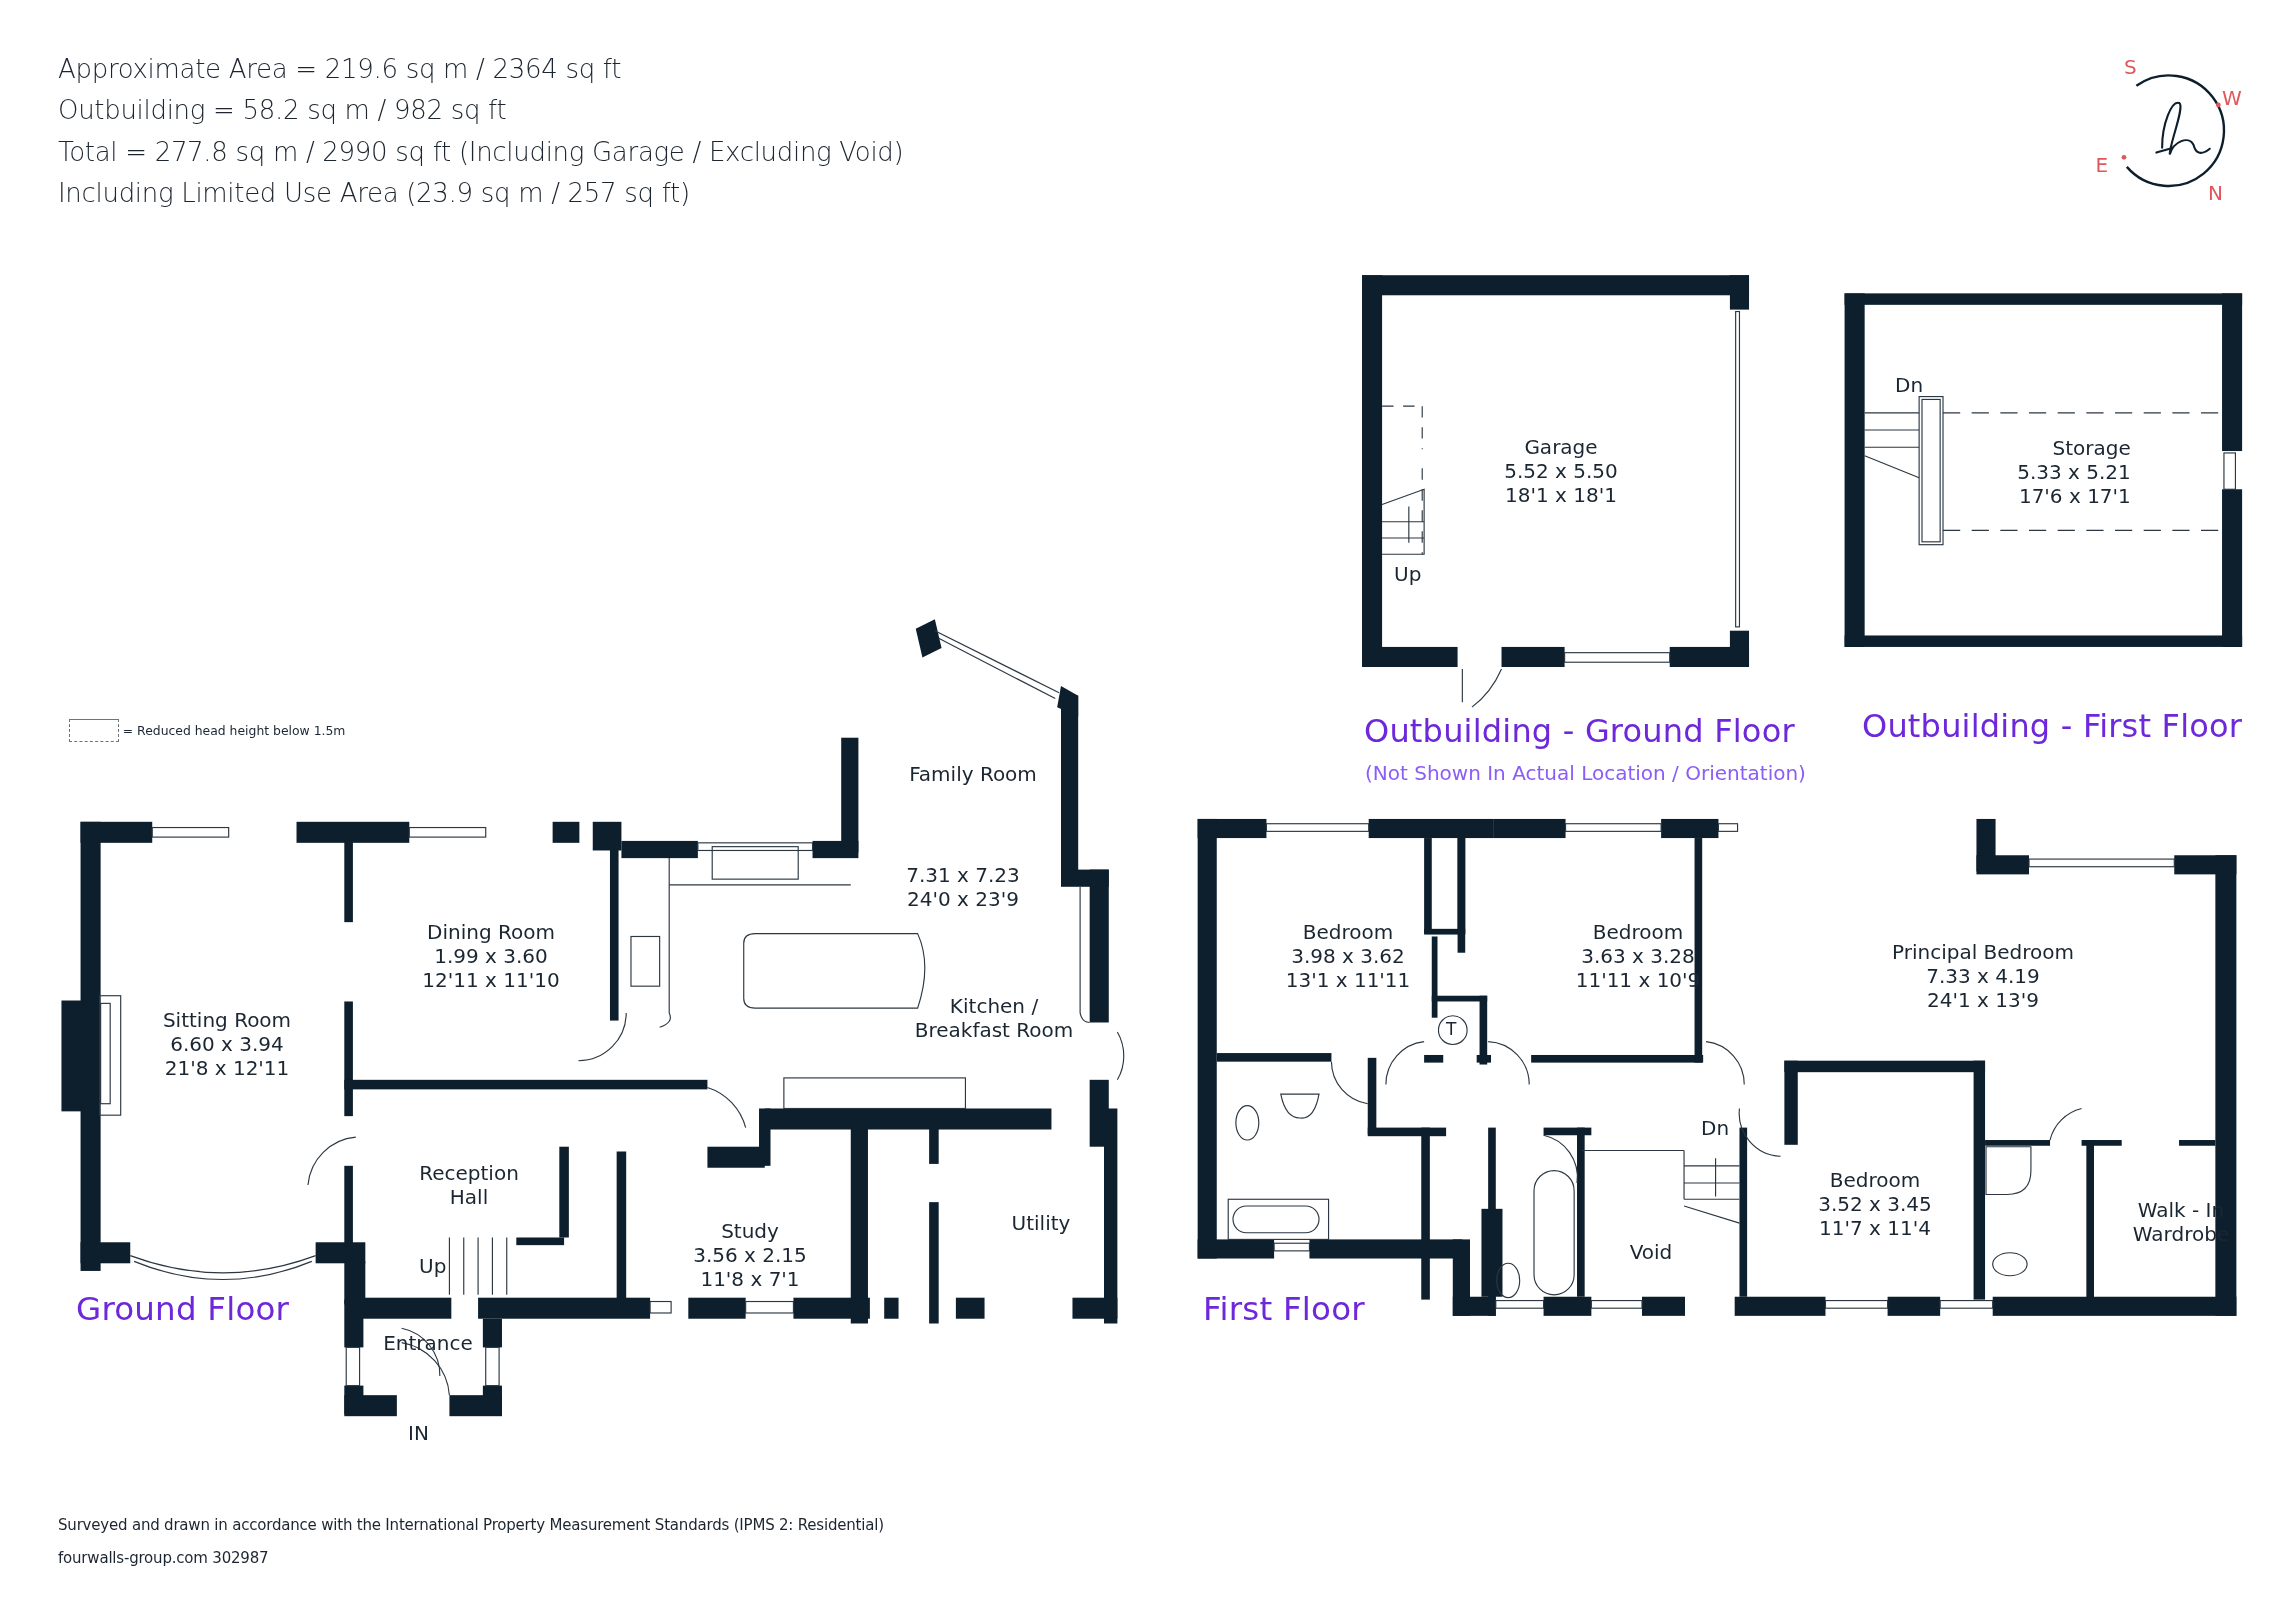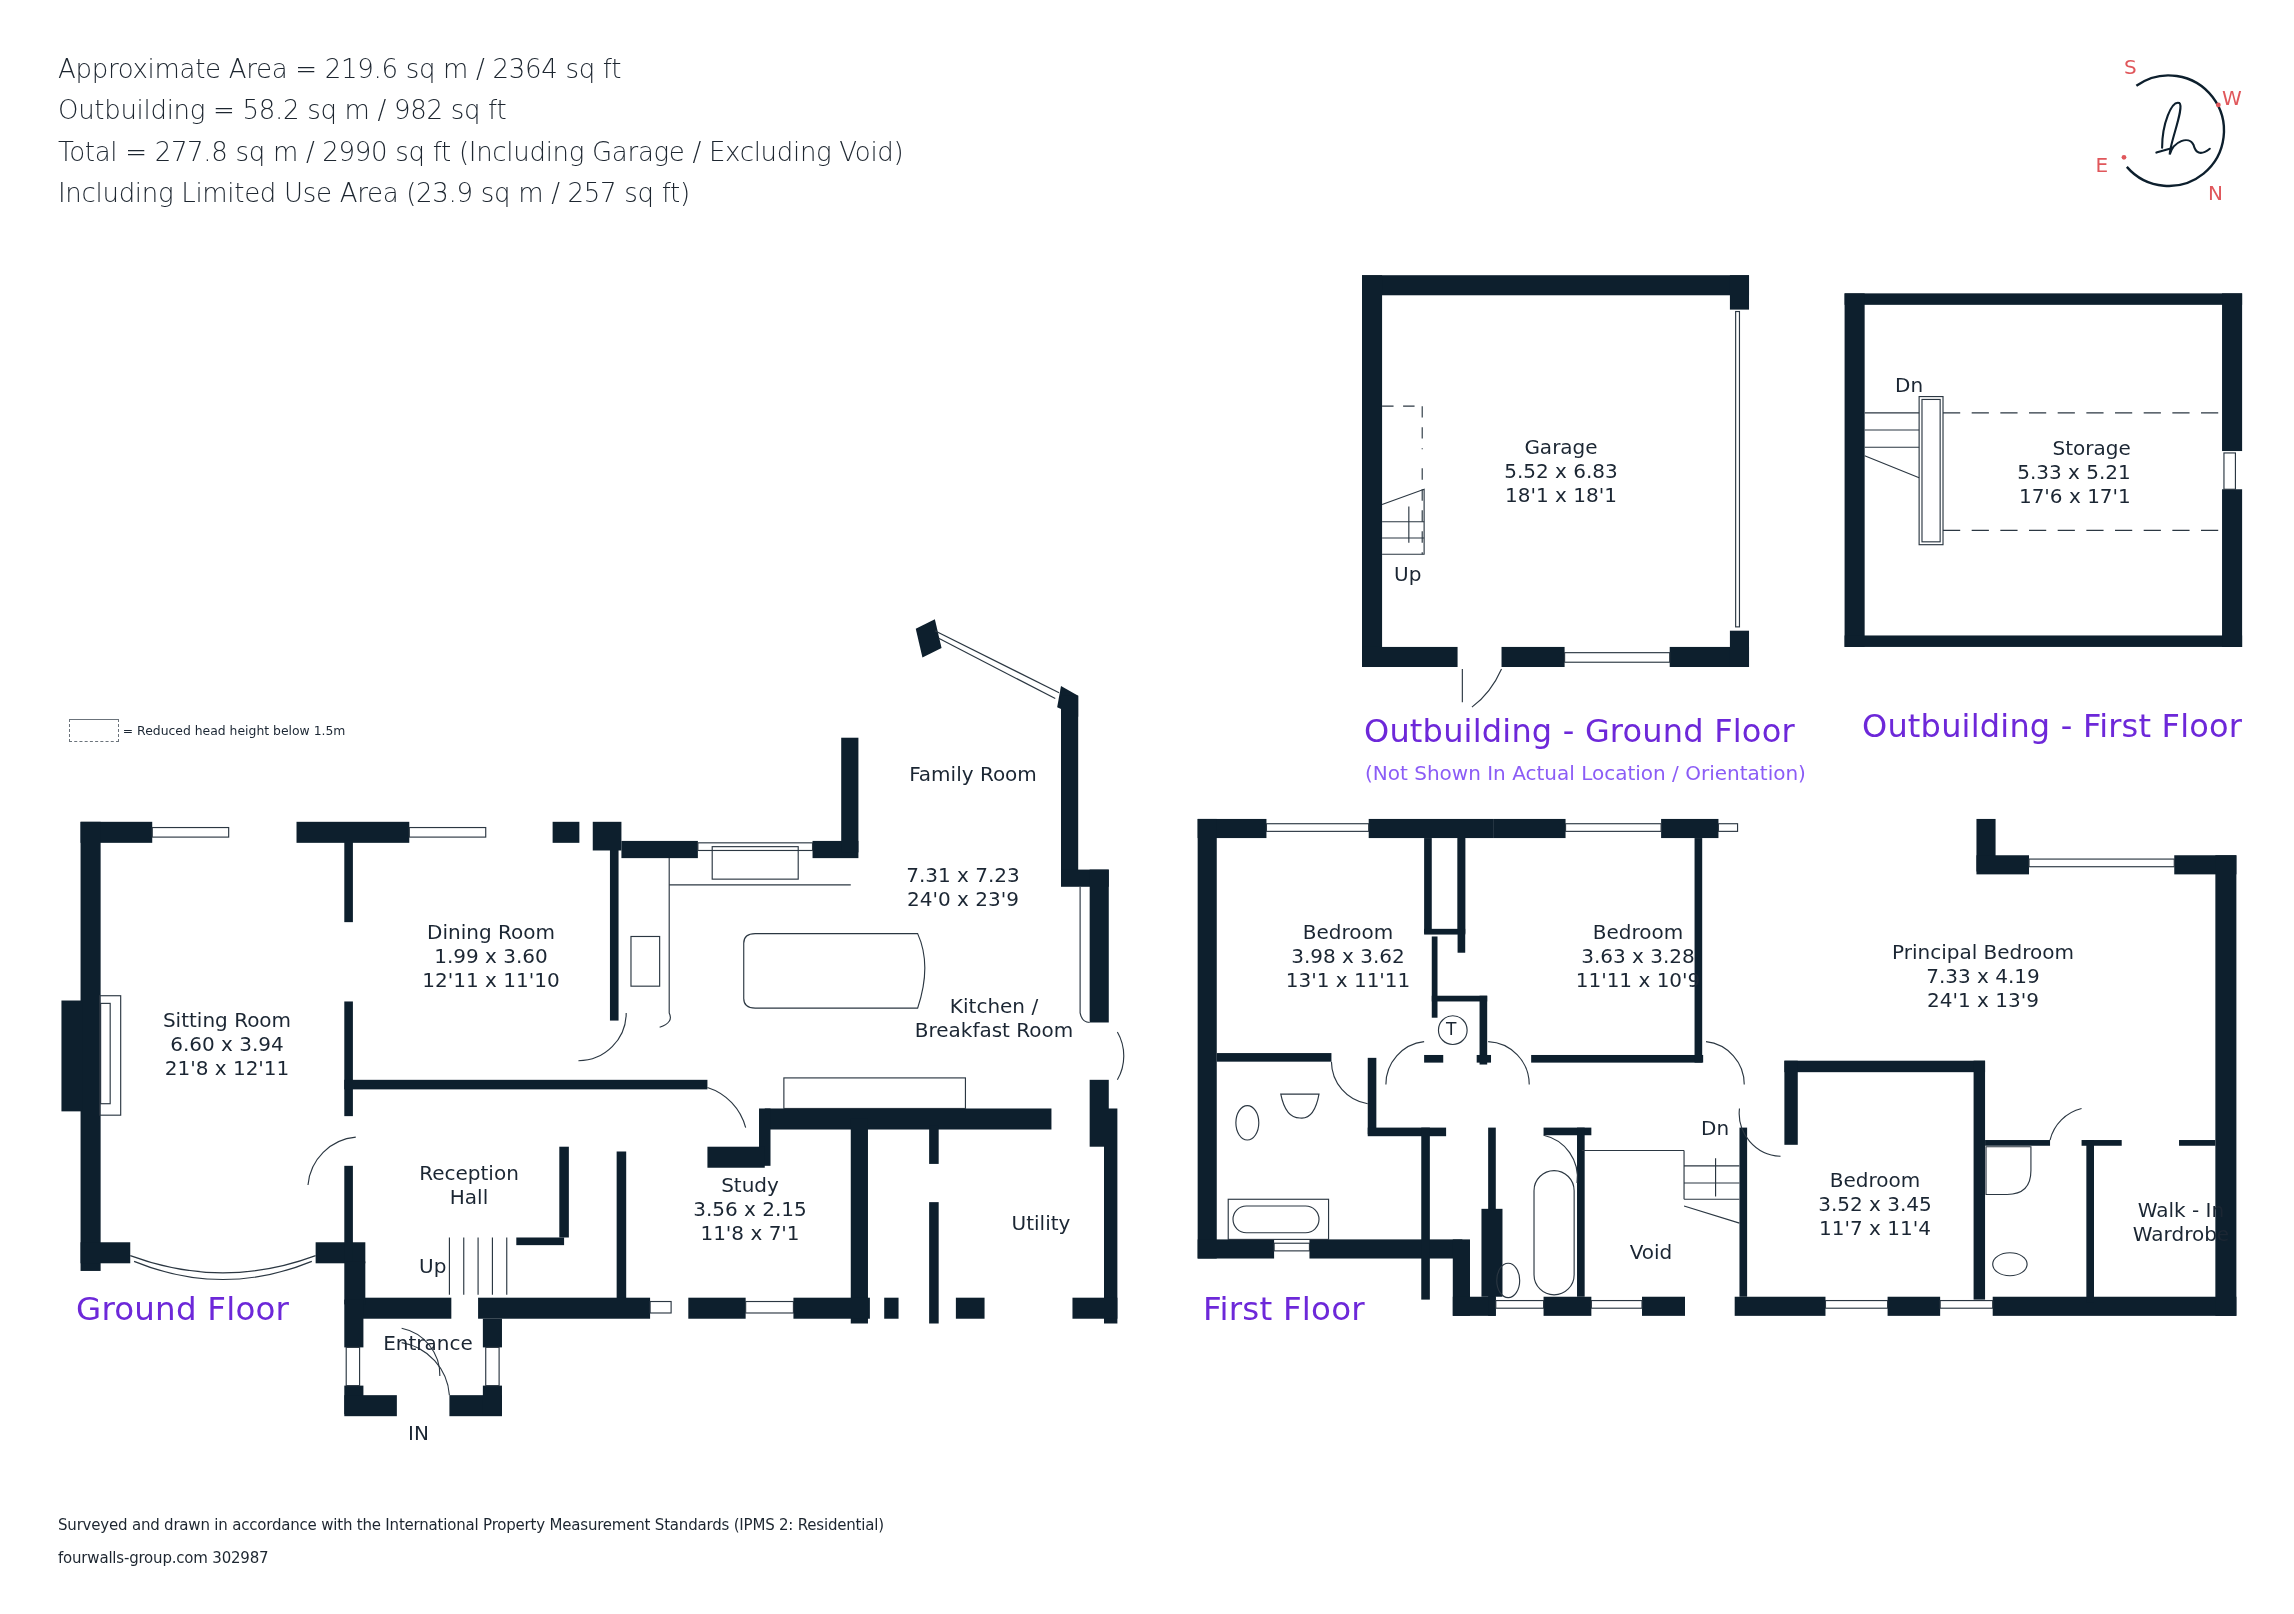--- a/index.html
+++ b/index.html
@@ -292,37 +292,37 @@
   <div>24'0 x 23'9</div>
 </div>
 <div class="room" style="left:994px; top:994px;">
   <div>Kitchen /</div>
   <div>Breakfast Room</div>
 </div>
 <div class="room" style="left:469px; top:1161px;">
   <div>Reception</div>
   <div>Hall</div>
 </div>
-<div class="room" style="left:750px; top:1173px;">
+<div class="room" style="left:750px; top:1219px;">
   <div>Study</div>
   <div>3.56 x 2.15</div>
   <div>11'8 x 7'1</div>
 </div>
 <div class="room" style="left:1041px; top:1211px;">
   <div>Utility</div>
 </div>
 <div class="room" style="left:428px; top:1331px;">
   <div>Entrance</div>
 </div>
 <div class="lbl" style="left:419px; top:1254px;">Up</div>
 <div class="lbl" style="left:408px; top:1421px;">IN</div>
 
 <div class="room" style="left:1561px; top:435px;">
   <div>Garage</div>
-  <div>5.52 x 6.83</div>
+  <div>5.52 x 5.50</div>
   <div>18'1 x 18'1</div>
 </div>
 <div class="lbl" style="left:1394px; top:562px;">Up</div>
 <div class="floor-title" style="left:1364px; top:712px; font-size:32px;">Outbuilding - Ground Floor</div>
 <div class="sub-title" style="left:1365px; top:761px;">(Not Shown In Actual Location / Orientation)</div>
 
 <div class="room" style="left:2074px; top:436px;text-align:right;">
   <div>Storage</div>
   <div>5.33 x 5.21</div>
   <div>17'6 x 17'1</div>

